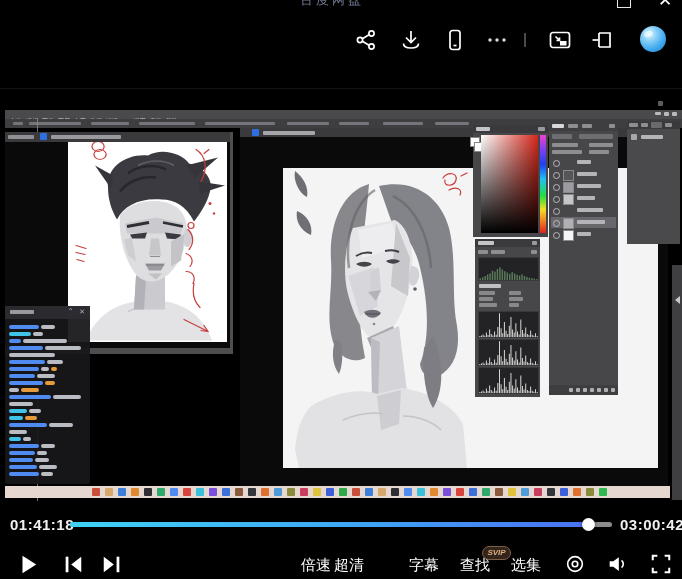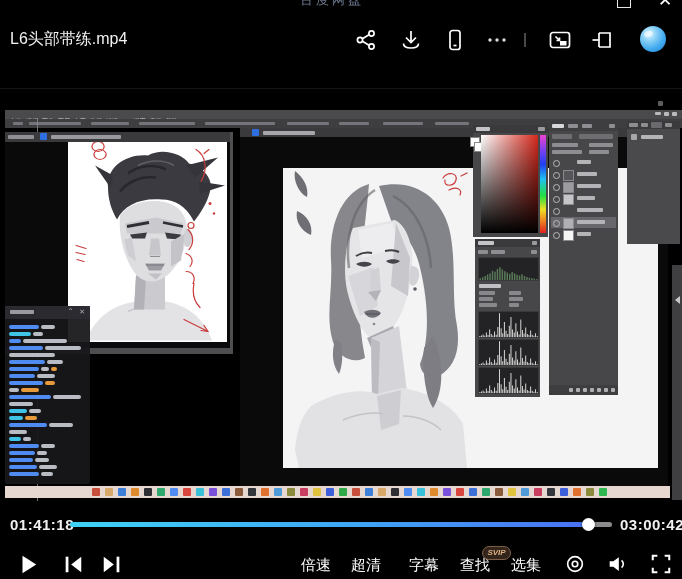--- a/index.html
+++ b/index.html
@@ -65,21 +65,20 @@
 </style>
 </head>
 <body>
 
 <div id="app">
 
   <div id="win-title">百度网盘</div>
   <div id="btn-max"></div>
   <div id="btn-close">✕</div>
 
-  <div id="hdr-title">L6头部带练.mp4</div>
   <span class="hicon" style="left:354px">
     <svg viewBox="0 0 24 24" fill="none" stroke="#fff" stroke-width="1.7">
         <circle cx="17.5" cy="5.5" r="2.6"></circle>
         <circle cx="6" cy="12" r="2.6"></circle>
         <circle cx="17.5" cy="18.5" r="2.6"></circle>
         <path d="M8.4 10.7 15 6.8M8.4 13.3 15 17.2"></path>
       </svg>
   </span>
   <span class="hicon" style="left:399px">
     <svg viewBox="0 0 24 24" fill="none" stroke="#fff" stroke-width="1.7">
@@ -628,21 +627,21 @@
         </svg>
     </span>
     <span class="icbtn" style="left:101px">
       <svg viewBox="0 0 24 24" fill="#fff">
           <rect x="17" y="4" width="3" height="17"></rect>
           <polygon points="3,4 14,12.5 3,21"></polygon>
         </svg>
     </span>
 
     <span class="cbtn" style="left:301px">倍速</span>
-    <span class="cbtn" style="left:351px">超清</span>
+    <span class="cbtn" style="left:334px">超清</span>
     <span class="cbtn" style="left:409px">字幕</span>
     <span class="cbtn" style="left:460px">查找</span>
     <span id="svip">SVIP</span>
     <span class="cbtn" style="left:511px">选集</span>
 
     <span class="icbtn" style="left:564px">
       <svg viewBox="0 0 24 24" fill="none" stroke="#fff" stroke-width="1.8">
           <circle cx="12" cy="12" r="8"></circle>
           <circle cx="12" cy="12" r="3"></circle>
         </svg>

